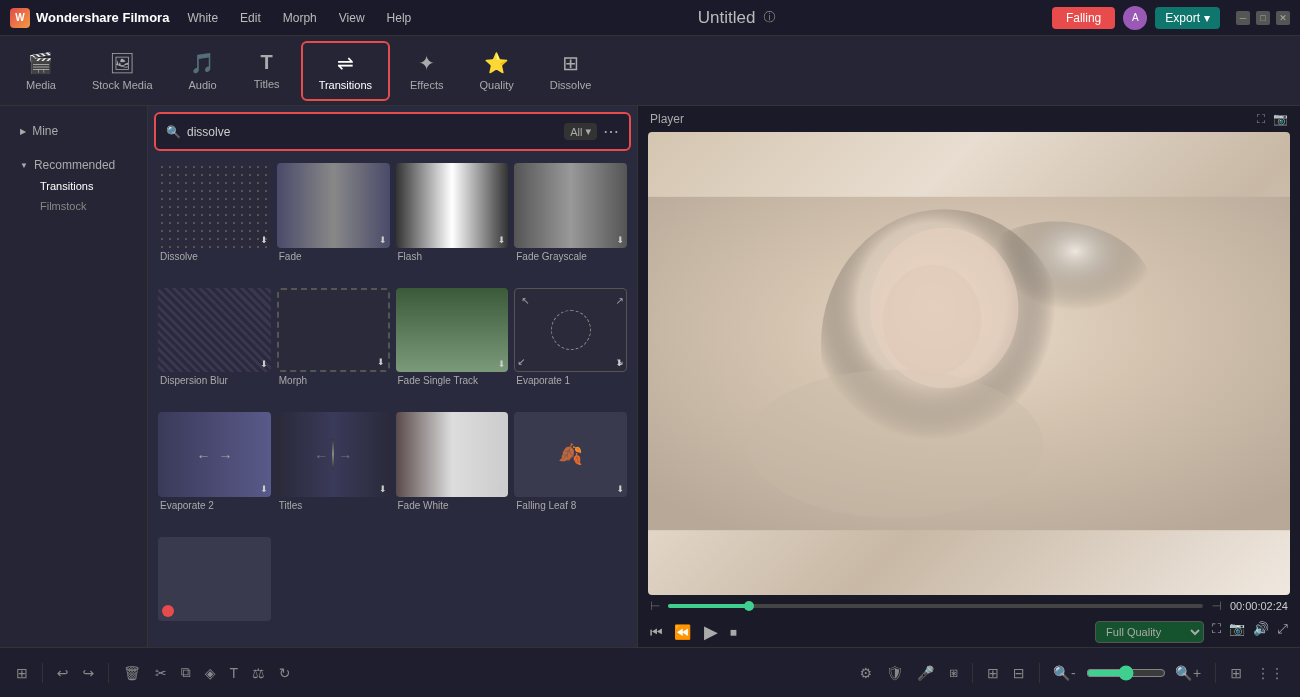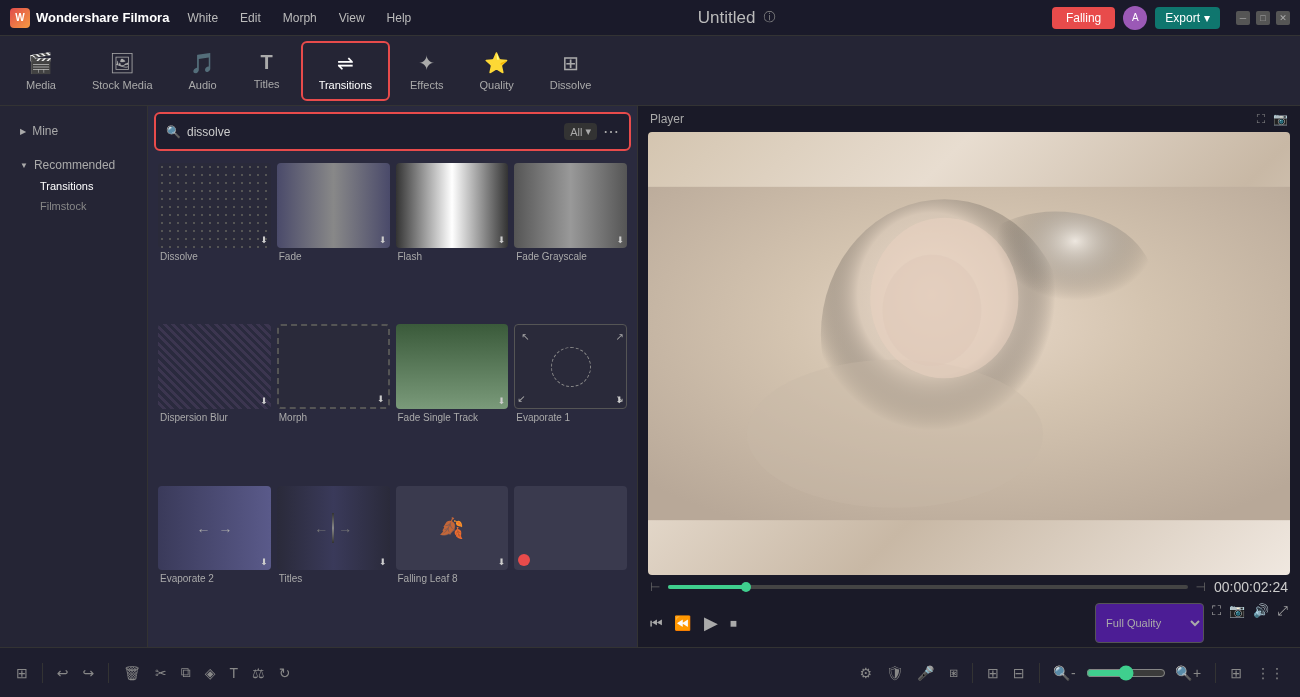--- a/index.html
+++ b/index.html
@@ -58,26 +58,26 @@
     .player-title { color: #aaa; font-size: 12px; }
     .player-icons { display: flex; gap: 8px; color: #aaa; }
     .player-video { flex: 1; background: #000; margin: 0 10px; border-radius: 4px; overflow: hidden; display: flex; align-items: center; justify-content: center; }
     .player-video-inner { width: 100%; height: 100%; background: linear-gradient(135deg, #d4c5b0 0%, #e8ddd0 30%, #c8b8a5 60%, #f0e8e0 100%); position: relative; display: flex; align-items: center; justify-content: center; }
 
     .player-progress { padding: 4px 12px; display: flex; align-items: center; gap: 8px; }
     .progress-bar { flex: 1; height: 4px; background: #444; border-radius: 2px; position: relative; cursor: pointer; }
     .progress-fill { height: 100%; background: #3fcf8e; border-radius: 2px; width: 15%; }
     .progress-handle { width: 10px; height: 10px; background: #3fcf8e; border-radius: 50%; position: absolute; top: -3px; left: 15%; transform: translateX(-50%); }
     .time-markers { display: flex; align-items: center; gap: 6px; color: #666; font-size: 10px; }
-    .time-display { color: #ccc; font-size: 14px; white-space: nowrap; }
+    .time-display { color: #ccc; font-size: 11px; white-space: nowrap; }
 
     .player-controls { display: flex; justify-content: space-between; align-items: center; padding: 4px 12px; }
     .playback-controls { display: flex; align-items: center; gap: 12px; }
     .ctrl-btn { color: #aaa; cursor: pointer; font-size: 14px; }
-    .quality-select { background: #4c1d95; color: #aaa; border: 1px solid #555; border-radius: 4px; padding: 12px 6px; font-size: 11px; cursor: pointer; }
+    .quality-select { background: #14532d; color: #aaa; border: 1px solid #555; border-radius: 4px; padding: 3px 6px; font-size: 11px; cursor: pointer; }
     .extra-controls { display: flex; gap: 8px; color: #aaa; }
     .extra-btn { cursor: pointer; font-size: 13px; }
 
     
     .bottom-toolbar { height: 50px; background: #1e1e2e; border-top: 1px solid #333; display: flex; align-items: center; padding: 0 12px; gap: 4px; justify-content: space-between; }
     .bt-group { display: flex; align-items: center; gap: 6px; }
     .bt-btn { color: #888; cursor: pointer; font-size: 14px; padding: 4px; border-radius: 3px; }
     .bt-separator { width: 1px; height: 20px; background: #333; margin: 0 4px; }
     .thumb-dots { background: #2a2a3a; background-image: radial-gradient(circle, #555 1px, transparent 1px); background-size: 8px 8px; }
     .thumb-fade { background: linear-gradient(to right, #4a4a6a, #888, #4a4a6a); }
@@ -277,20 +277,26 @@
       <div class="transition-item">
         <div class="transition-thumb thumb-erase" style="background:linear-gradient(to right,#2a2a3a,#3a3a5a,#2a2a3a);">
           <div class="erase-arrows">
             <span style="color:#777;font-size:14px;">←</span>
             <div class="erase-bar"></div>
             <span style="color:#777;font-size:14px;">→</span>
           </div>
           <span class="transition-overlay-icon">⬇</span>
         </div>
         <span class="transition-label">Titles</span>
+      </div>
+      <div class="transition-item">
+        <div class="transition-thumb thumb-fadewhite">
+          <span class="transition-overlay-icon">⬇</span>
+        </div>
+        <span class="transition-label">Fade White</span>
       </div>
       <div class="transition-item">
         <div class="transition-thumb thumb-fallingleaf">
           <span class="leaf-icon">🍂</span>
           <span class="transition-overlay-icon">⬇</span>
         </div>
         <span class="transition-label">Falling Leaf 8</span>
       </div>
 
       <div class="transition-item">

